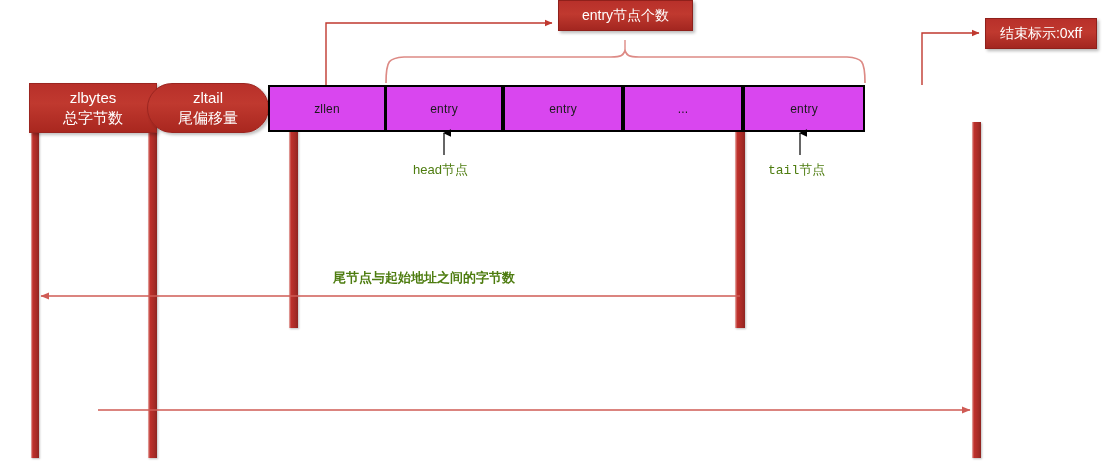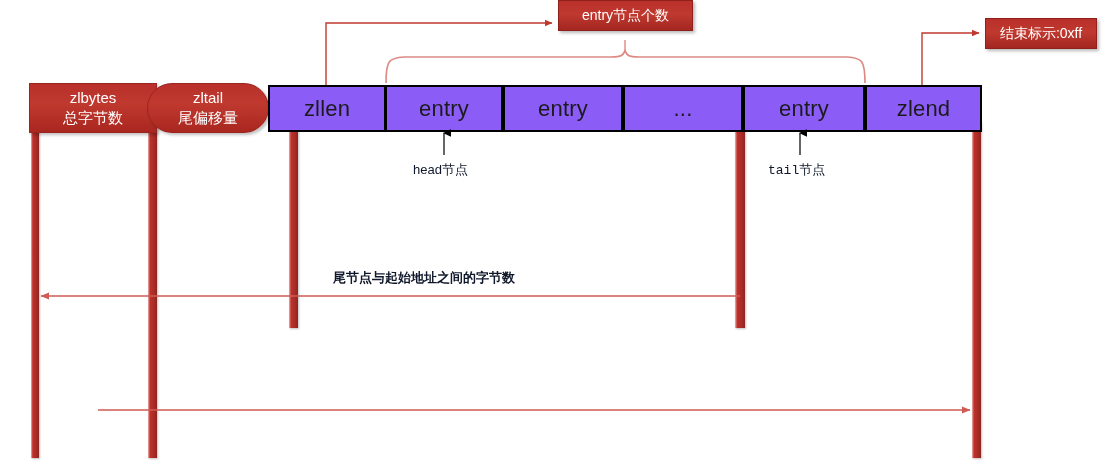--- a/index.html
+++ b/index.html
@@ -26,23 +26,23 @@
   
   .row-box {
     position: absolute;
     box-sizing: border-box;
     display: flex;
     align-items: center;
     justify-content: center;
     text-align: center;
   }
   .box-white {
-    background: #8b5cf6;
+    background: #d946ef;
     border: 2px solid #000000;
-    font-size: 22px;
+    font-size: 12px;
     color: #1b1b1b;
     letter-spacing: 0.2px;
     text-align: center;
   }
   .box-red {
     background: linear-gradient(to bottom, #b8302a 0%, #c0392f 40%, #a9271f 100%);
     border: 1px solid #9b2520;
     color: #ffffff;
     font-size: 15px;
     line-height: 1.35;
@@ -62,21 +62,21 @@
     color: #ffffff;
     font-size: 14px;
     box-shadow: 2px 2px 3px rgba(0,0,0,0.28);
     white-space: nowrap;
   }
 
   
   .note {
     position: absolute;
     font-size: 13px;
-    color: #0f172a;
+    color: #4d7c0f;
     white-space: nowrap;
   }
 
   svg.overlay {
     position: absolute;
     left: 0;
     top: 0;
     width: 1106px;
     height: 461px;
     pointer-events: none;
@@ -107,21 +107,20 @@
   <div class="row-box box-white" style="left:268px; top:85px; width:118px; height:47px;">zllen</div>
 
   <div class="row-box box-white" style="left:385px; top:85px; width:118px; height:47px;">entry</div>
 
   <div class="row-box box-white" style="left:503px; top:85px; width:120px; height:47px;">entry</div>
 
   <div class="row-box box-white" style="left:623px; top:85px; width:120px; height:47px;">...</div>
 
   <div class="row-box box-white" style="left:743px; top:85px; width:122px; height:47px;">entry</div>
 
-  <div class="row-box box-white" style="left:865px; top:85px; width:117px; height:47px;">zlend</div>
 
   <div class="pill" style="left:558px; top:0; width:135px; height:31px;">entry节点个数</div>
 
   <div class="pill" style="left:985px; top:18px; width:112px; height:31px;">结束标示:0xff</div>
 
   <div class="note" style="left:413px; top:161px;">head节点</div>
 
   <div class="note" style="left:768px; top:161px;font-family:Liberation Mono, monospace;">tail节点</div>
 
   <div class="note" style="left:333px; top:269px;font-weight:bold;">尾节点与起始地址之间的字节数</div>

